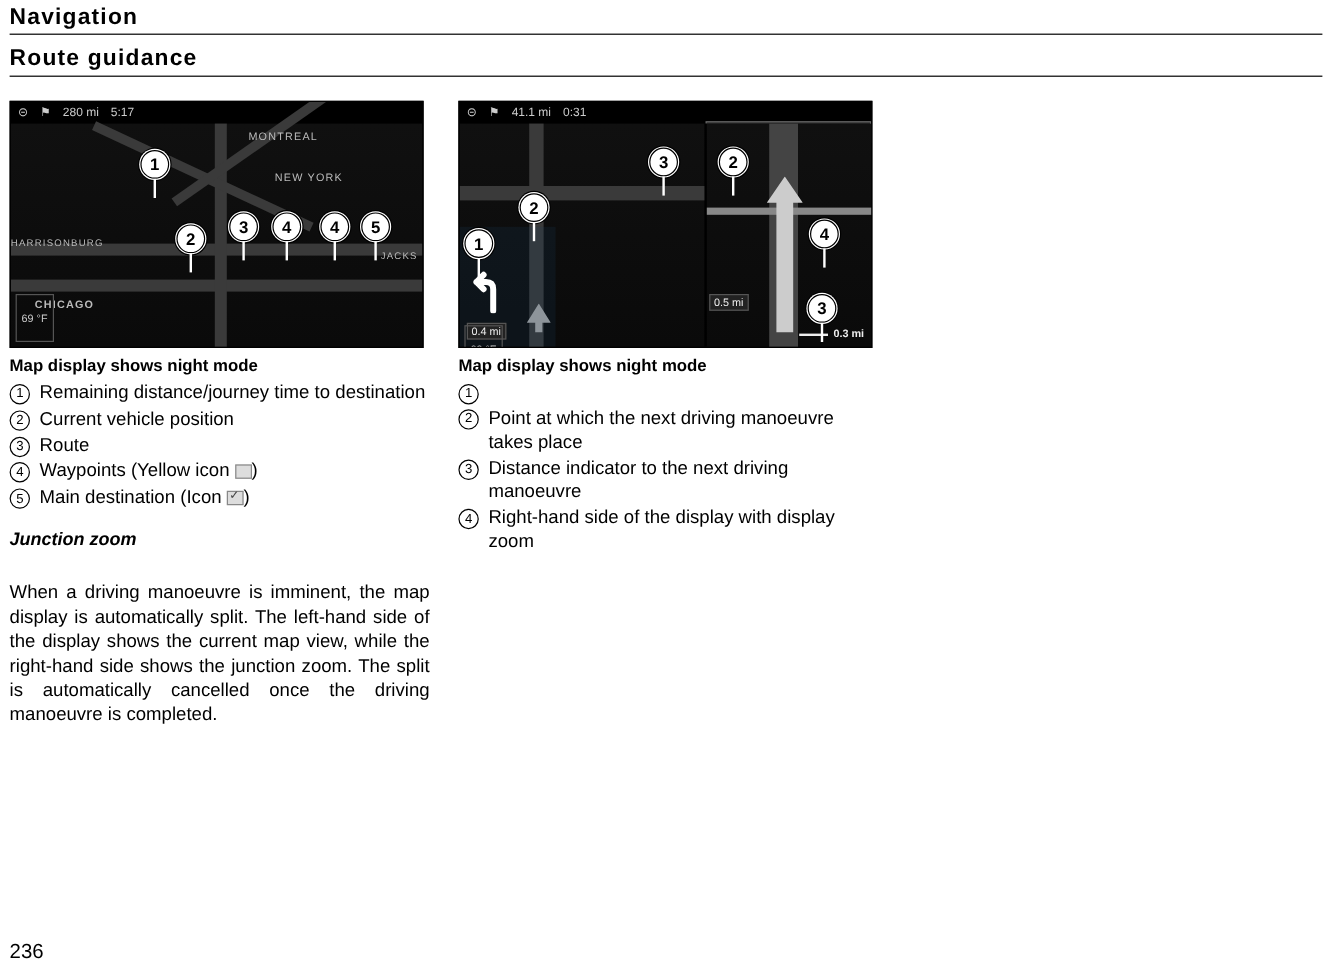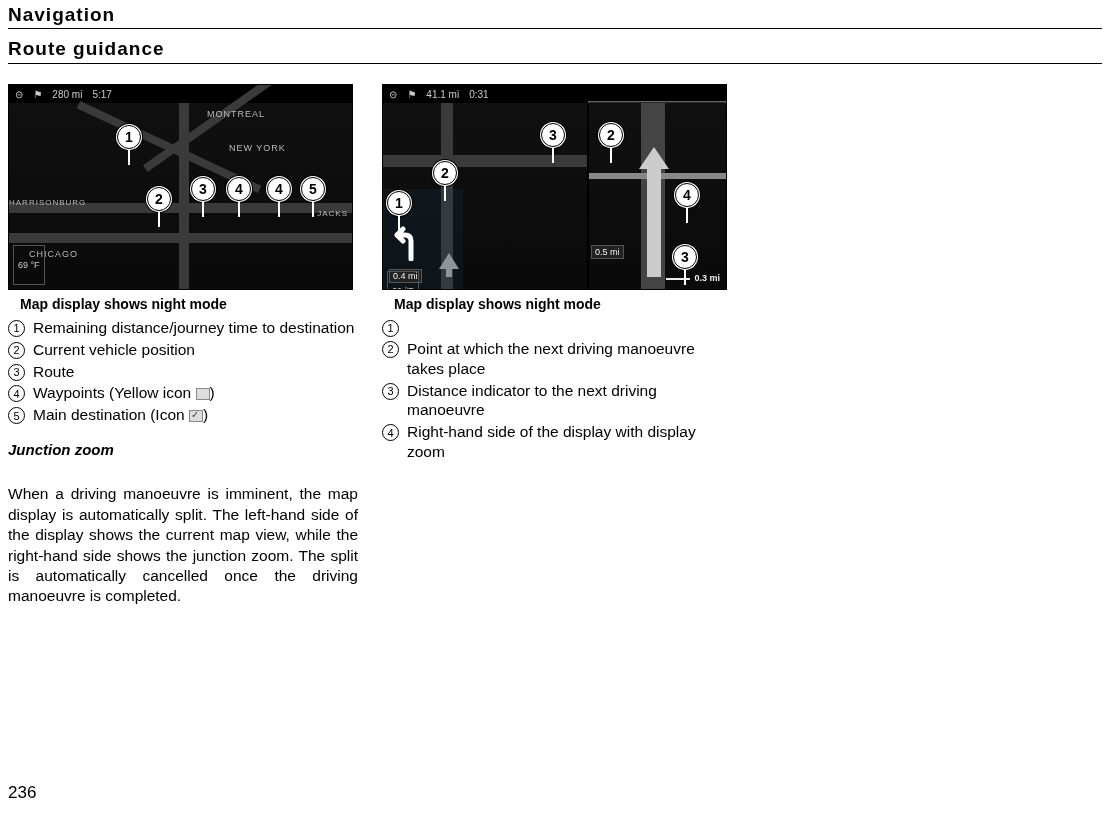--- a/index.html
+++ b/index.html
@@ -20,21 +20,21 @@
   .city-label { position: absolute; color: #bbb; font-size: 9px; letter-spacing: 1px; text-transform: uppercase; }
   .callout { position: absolute; width: 24px; height: 24px; border-radius: 50%; background: #fff; color: #000; font-weight: bold; font-size: 14px; display: flex; align-items: center; justify-content: center; border: 1px solid #000; box-shadow: 0 0 0 1px #fff, 0 0 0 2px #000; }
   .callout-tail { position: absolute; width: 2px; height: 16px; background: #fff; }
   .footer-temp { position: absolute; left: 4px; bottom: 4px; color: #ccc; font-size: 9px; border: 1px solid #555; padding: 14px 4px; }
   .street-sign { position: absolute; top: 16px; right: 0; width: 138px; height: 18px; background: #2a2a2a; color: #eee; font-size: 10px; display: flex; align-items: center; justify-content: center; border: 1px solid #666; letter-spacing: 1px; }
   .junction-panel { position: absolute; left: 0; bottom: 0; width: 80px; height: 100px; background: #1a3a5a33; }
   .turn-arrow { position: absolute; left: 10px; bottom: 28px; width: 36px; height: 36px; }
   .turn-arrow svg { width: 36px; height: 36px; }
   .route-arrow { position: absolute; }
   .route-arrow svg { display: block; }
-  .caption { font-weight: bold; font-size: 14px; margin: 6px 0 6px 12px; }
+  .caption { font-weight: bold; font-size: 14px; margin: 6px 0 6px 0; }
   .list { list-style: none; padding-left: 0; font-size: 15.5px; line-height: 1.28; }
   .list li { display: flex; align-items: flex-start; margin-bottom: 2px; }
   .circ-num { display: inline-flex; width: 17px; height: 17px; border-radius: 50%; border: 1.3px solid #000; align-items: center; justify-content: center; font-size: 11px; margin-right: 8px; flex-shrink: 0; margin-top: 2px; }
   .subhead { font-weight: bold; font-style: italic; font-size: 15px; margin: 16px 0 26px 0; }
   .para { font-size: 15.5px; line-height: 1.32; text-align: justify; }
   .page-number { position: absolute; left: 8px; bottom: 10px; font-weight: normal; font-size: 17px; }
   .flag-icon { display: inline-block; width: 14px; height: 12px; border: 1px solid #888; background: #ddd; vertical-align: middle; position: relative; }
   .flag-icon.check::after { content: "✓"; position: absolute; left: 1px; top: -2px; font-size: 10px; color: #444; }
   .dist-box { position: absolute; color: #eee; font-size: 9px; background: #222; padding: 1px 3px; border: 1px solid #555; margin-top: 24px; }
   .cross-route { position:absolute; background:#888; }
@@ -61,21 +61,21 @@
         </div>
         <div class="map-dark">
 
           <div class="road-h" style="left:0;right:0;top:100px;"></div>
           <div class="road-h" style="left:0;right:0;top:130px;"></div>
           <div class="road-v" style="left:170px;top:0;bottom:0;"></div>
           <div class="road-d" style="left:60px;top:40px;width:200px;height:8px;transform:rotate(25deg);"></div>
           <div class="road-d" style="left:120px;top:10px;width:180px;height:8px;transform:rotate(-35deg);"></div>
           <div class="city-label" style="left:150px;top:6px;padding-left:48px;">MONTREAL</div>
           <div class="city-label" style="left:200px;top:40px;padding-left:20px;">NEW YORK</div>
-          <div class="city-label" style="left:20px;top:146px;">CHICAGO</div>
+          <div class="city-label" style="left:20px;top:146px;font-weight:bold;">CHICAGO</div>
           <div class="city-label" style="left:0px;top:95px;font-size:8px;">HARRISONBURG</div>
           <div class="city-label" style="right:4px;top:106px;font-size:8px;">JACKS</div>
 
           <div class="callout" style="left:108px;top:22px;">1</div>
           <div class="callout-tail" style="left:119px;top:46px;"></div>
           <div class="callout" style="left:138px;top:84px;">2</div>
           <div class="callout-tail" style="left:149px;top:108px;"></div>
           <div class="callout" style="left:182px;top:74px;">3</div>
           <div class="callout-tail" style="left:193px;top:98px;"></div>
           <div class="callout" style="left:218px;top:74px;">4</div>

